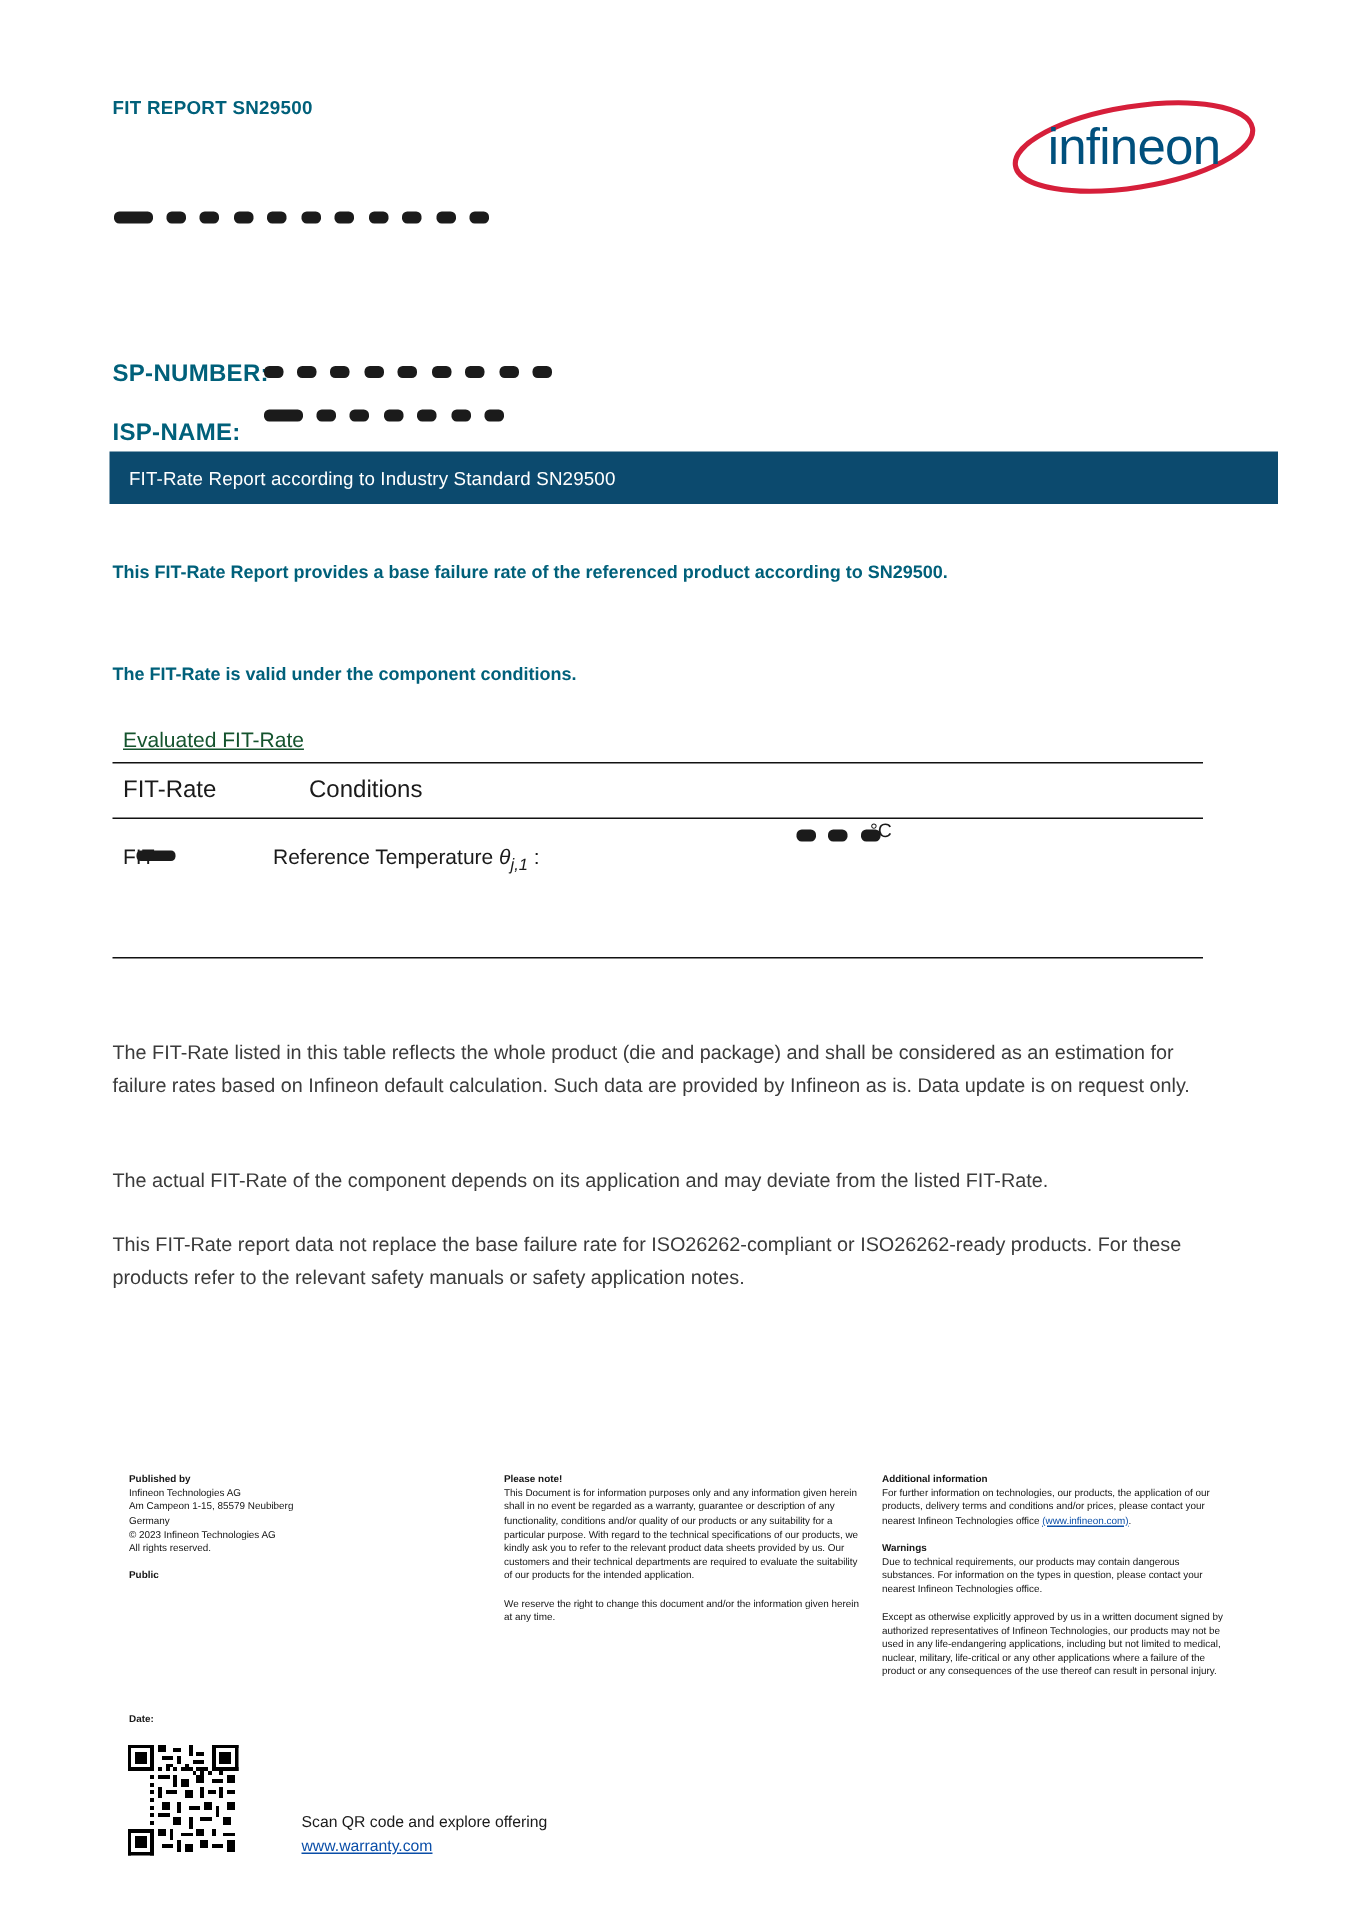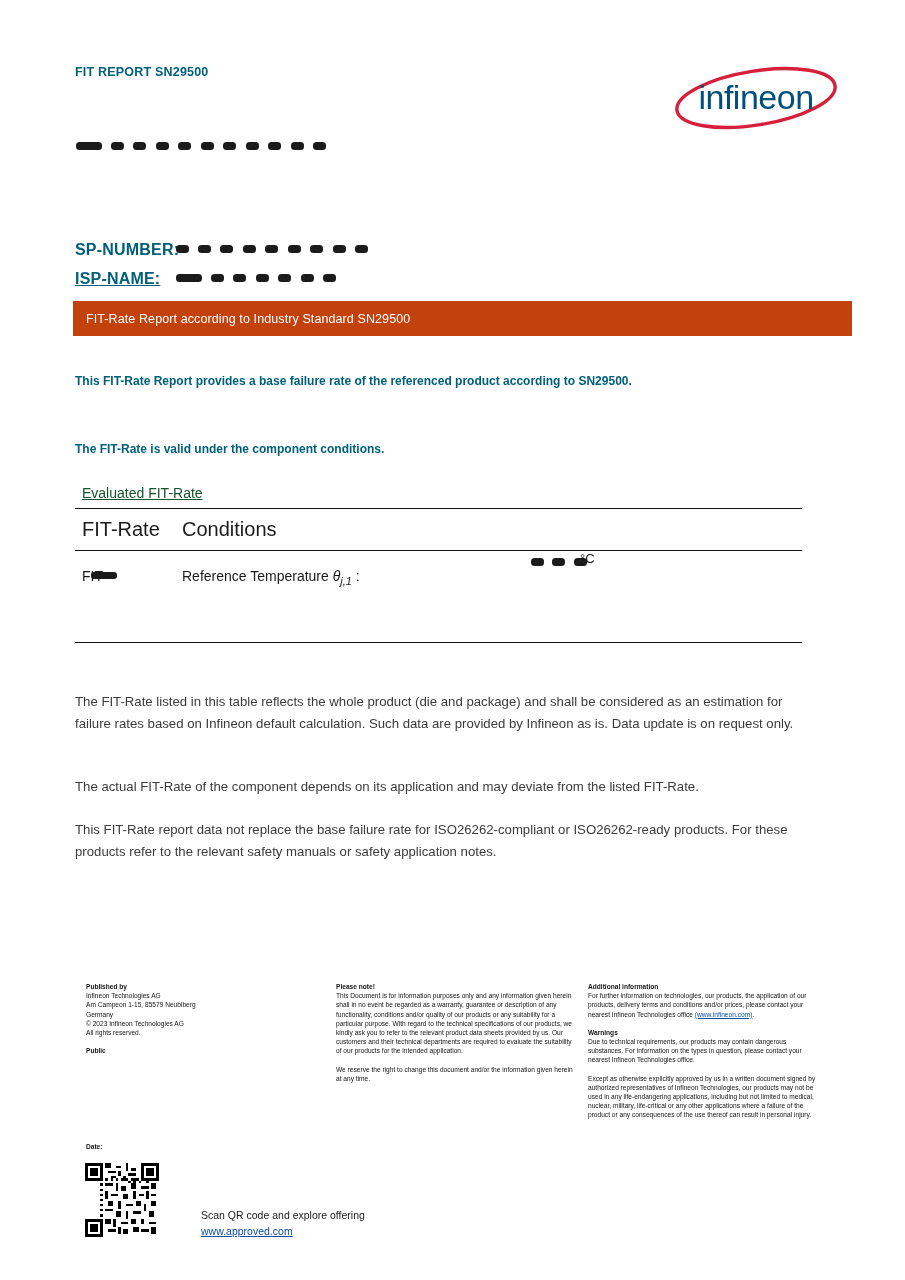--- a/index.html
+++ b/index.html
@@ -60,30 +60,30 @@
   #redact-isp { left: 173px; top: 272px; }
 
   .field-label {
     position: absolute;
     font-size: 16px;
     font-weight: bold;
     color: #00607a;
     letter-spacing: .2px;
   }
   #sp-number-label { left: 75px; top: 241px; }
-  #isp-name-label  { left: 75px; top: 270px; text-decoration: underline; }
+  #isp-name-label  { left: 75px; top: 280px; }
 
   
   .banner {
     position: absolute;
     left: 73px;
     top: 301px;
     width: 779px;
     height: 35px;
-    background: #c2410c;
+    background: #0c4a6e;
     color: #ffffff;
     font-size: 12.5px;
     display: flex;
     align-items: center;
     padding-left: 13px;
     box-sizing: border-box;
     letter-spacing: .1px;
   }
 
   
@@ -109,22 +109,23 @@
   .tbl-caption {
     font-size: 14px;
     color: #14532d;
     padding: 0 0 7px 7px;
     text-decoration: underline;
   }
   .rule-thick { border-top: 1.6px solid #111; }
   .rule-thin  { border-top: 1px solid #111; }
   .tbl-head {
     display: flex;
-    font-size: 20px;
+    font-size: 16px;
     padding: 9px 0 9px 7px;
+    gap: 24px;
   }
   .th-fit { width: 100px; }
   .tbl-body-row {
     display: flex;
     align-items: baseline;
     font-size: 14px;
     padding: 17px 0 19px 7px;
     position: relative;
   }
   .td-fit {
@@ -426,15 +427,15 @@
         <rect x="22" y="26" width="3" height="1"></rect>
           <rect x="26" y="25" width="2" height="3"></rect>
         <rect x="17" y="7" width="1" height="1"></rect>
           <rect x="21" y="7" width="1" height="1"></rect>
         <rect x="24" y="6" width="1" height="2"></rect>
       </g>
     </svg>
   </div>
 
   <div id="qr-caption">Scan QR code and explore offering</div>
-  <a id="qr-url" href="#">www.approved.com</a>
+  <a id="qr-url" href="#">www.warranty.com</a>
 
 </div>
 
 </body></html>

